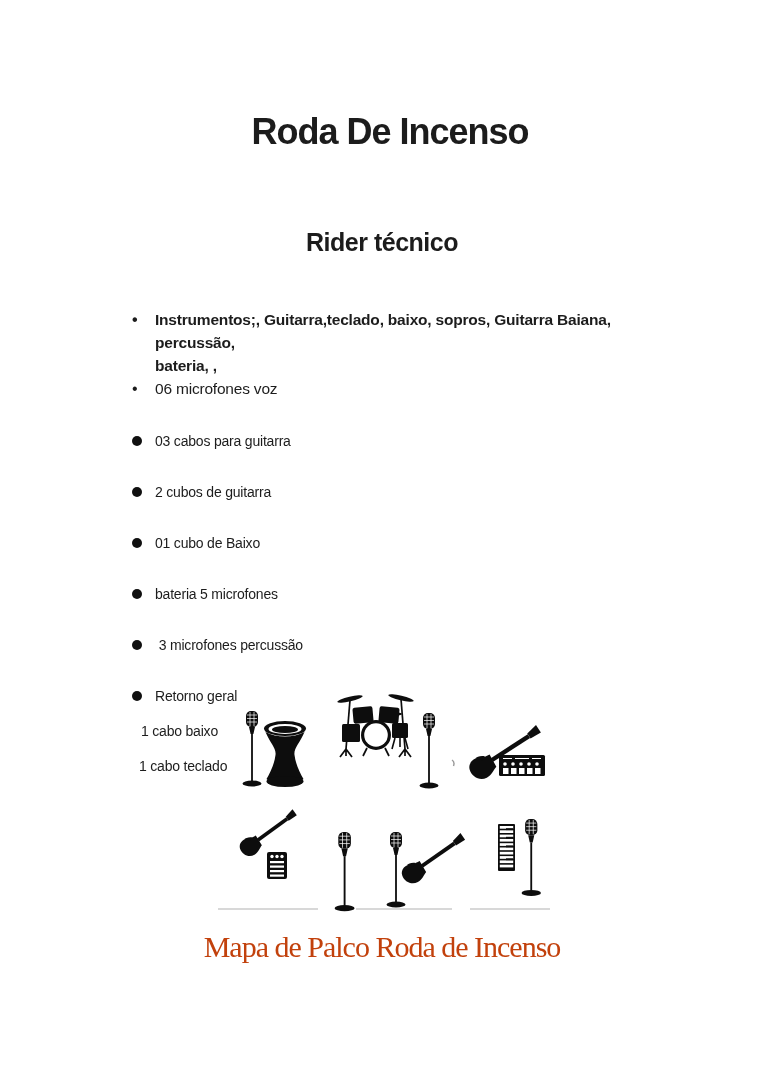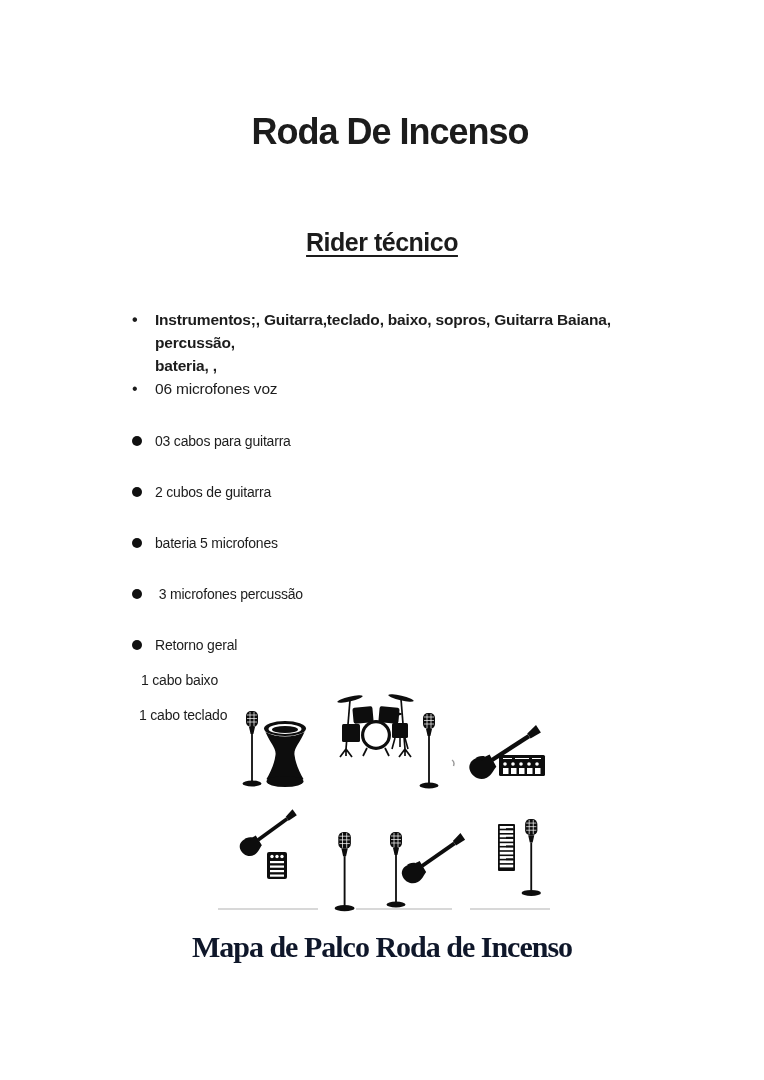--- a/index.html
+++ b/index.html
@@ -8,21 +8,21 @@
     font-family:"Liberation Sans", sans-serif;color:#1c1c1c;overflow:hidden;
   }
   .doc-title{
     position:absolute;top:88px;left:8px;width:764px;text-align:center;
     font-size:36px;font-weight:700;letter-spacing:-1px;line-height:40px;
   }
   .doc-subtitle{
     position:absolute;top:204px;left:0;width:764px;text-align:center;
     font-size:25px;font-weight:700;letter-spacing:-0.5px;line-height:34px;
   }
-  .doc-subtitle span{text-decoration:underline;text-underline-offset:4px;text-decoration-thickness:2px;}
+  .doc-subtitle span{text-underline-offset:4px;text-decoration-thickness:2px;}
   .rider-list{
     position:absolute;left:132px;top:308px;width:525px;
     list-style:none;margin:0;padding:0;
   }
   .rider-list li{display:flex;align-items:flex-start;}
   .bullet{width:23px;flex-shrink:0;display:inline-block;line-height:inherit;}
   .item-text{white-space:pre-wrap;}
   
   li.b-small{font-size:15.5px;line-height:23px;letter-spacing:-0.2px;}
   li.b-small .bullet::before{content:"\2022";font-size:16px;}
@@ -34,22 +34,22 @@
   }
   
   li.b-none{font-size:14px;line-height:19px;letter-spacing:-0.2px;margin-top:16px;}
   li.b-none .bullet{width:7px;}
   li.b-none.indent-a .bullet{width:9px;}
   li.bold{font-weight:700;}
   li .lead{text-underline-offset:2px;}
   .stage-graphic{position:absolute;left:0;top:680px;width:764px;height:248px;}
   .stage-caption{
     position:absolute;top:927px;left:0;width:764px;text-align:center;
-    font-family:"Liberation Serif", serif;font-weight:700;
-    font-size:30px;letter-spacing:-1px;line-height:40px;color:#0f172a;
+    font-family:"Liberation Serif", serif;font-weight:400;
+    font-size:30px;letter-spacing:-1px;line-height:40px;color:#c2410c;
   }
 </style>
 </head>
 <body>
 
 <h1 class="doc-title">Roda De Incenso</h1>
 
 <h2 class="doc-subtitle"><span>Rider técnico</span></h2>
 
 <ul class="rider-list">
@@ -61,20 +61,24 @@
     <span class="bullet"></span>
     <div class="item-text"><span>06 microfones voz</span></div>
   </li>
     <li class="b-large">
     <span class="bullet"></span>
     <div class="item-text"><span>03 cabos para guitarra</span></div>
   </li>
     <li class="b-large">
     <span class="bullet"></span>
     <div class="item-text"><span>2 cubos de guitarra</span></div>
+  </li>
+    <li class="b-large">
+    <span class="bullet"></span>
+    <div class="item-text"><span>01 cubo de Baixo</span></div>
   </li>
     <li class="b-large">
     <span class="bullet"></span>
     <div class="item-text"><span>bateria 5 microfones</span></div>
   </li>
     <li class="b-large">
     <span class="bullet"></span>
     <div class="item-text"><span> 3 microfones percussão</span></div>
   </li>
     <li class="b-large">

